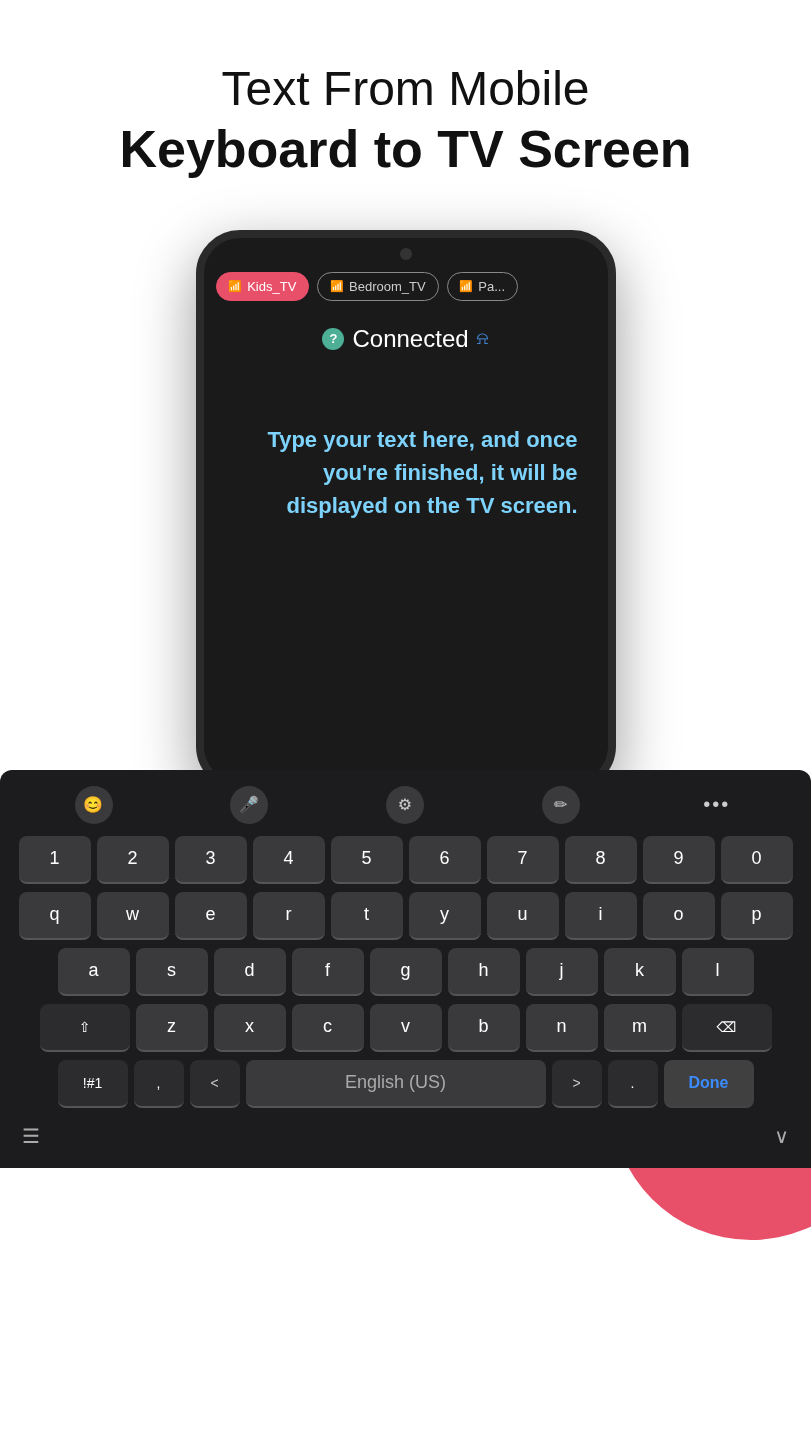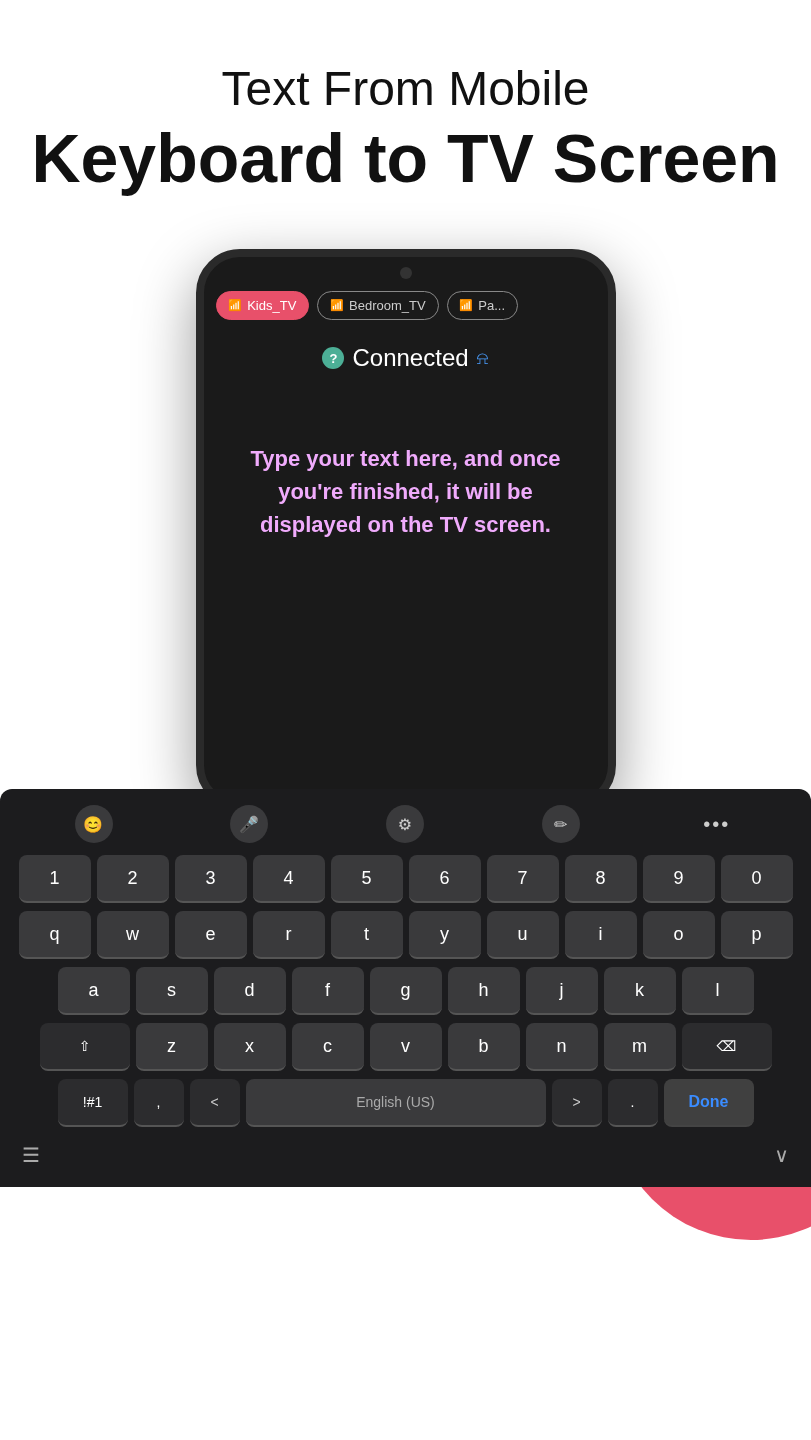--- a/index.html
+++ b/index.html
@@ -42,21 +42,21 @@
       padding-top: 60px;
       padding-bottom: 20px;
     }
     .header-line1 {
       font-size: 48px;
       font-weight: 400;
       color: #111;
       line-height: 1.2;
     }
     .header-line2 {
-      font-size: 68px;
+      font-size: 52px;
       font-weight: 900;
       color: #111;
       line-height: 1.2;
     }
 
     
     .phone-container {
       position: relative;
       z-index: 2;
       display: flex;
@@ -139,23 +139,23 @@
       font-size: 24px;
       font-weight: 400;
     }
     .bluetooth-icon {
       color: #4a9eff;
       font-size: 18px;
     }
 
     
     .phone-text-area {
-      text-align: center;
+      text-align: right;
       padding: 60px 30px 30px;
-      color: #f0abfc;
+      color: #7dd3fc;
     }
     .phone-text-area p {
       font-size: 22px;
       font-weight: 700;
       line-height: 1.5;
     }
 
     
     .keyboard-section {
       position: relative;
@@ -221,21 +221,21 @@
       flex: 1.5;
       max-width: 90px;
     }
     .key-special {
       background: #2c2c2e;
       font-size: 14px;
     }
     .key-space {
       flex: 4;
       max-width: 300px;
-      font-size: 14px;
+      font-size: 18px;
       color: #aaa;
     }
     .key-done {
       background: #404040;
       color: #3a8cff;
       font-size: 16px;
       font-weight: 600;
       border-bottom: 2px solid #444;
       flex: 1.5;
       max-width: 90px;

